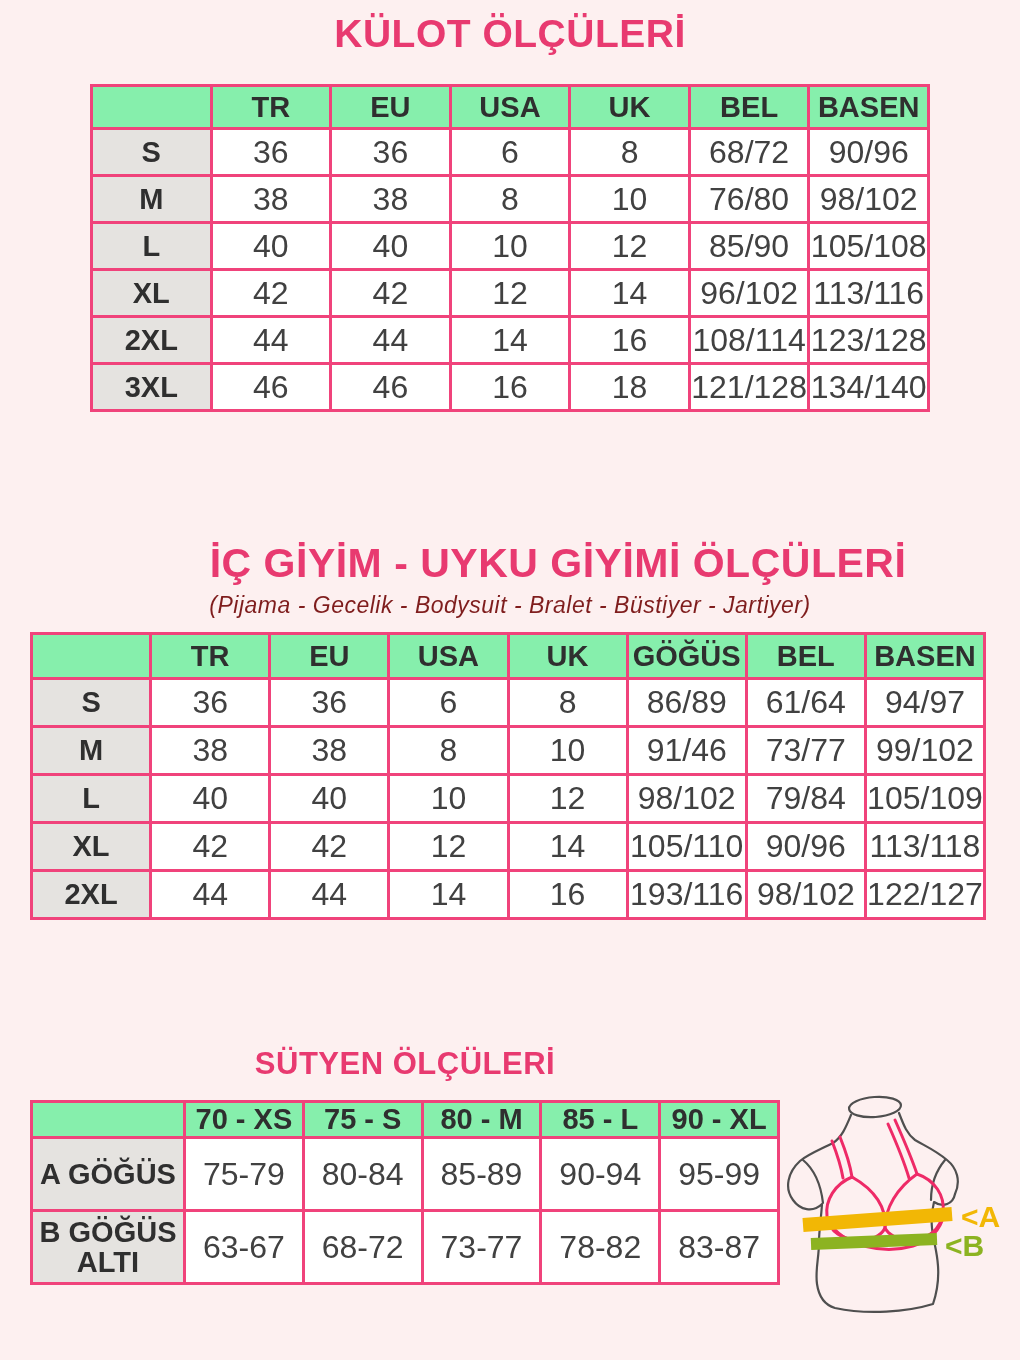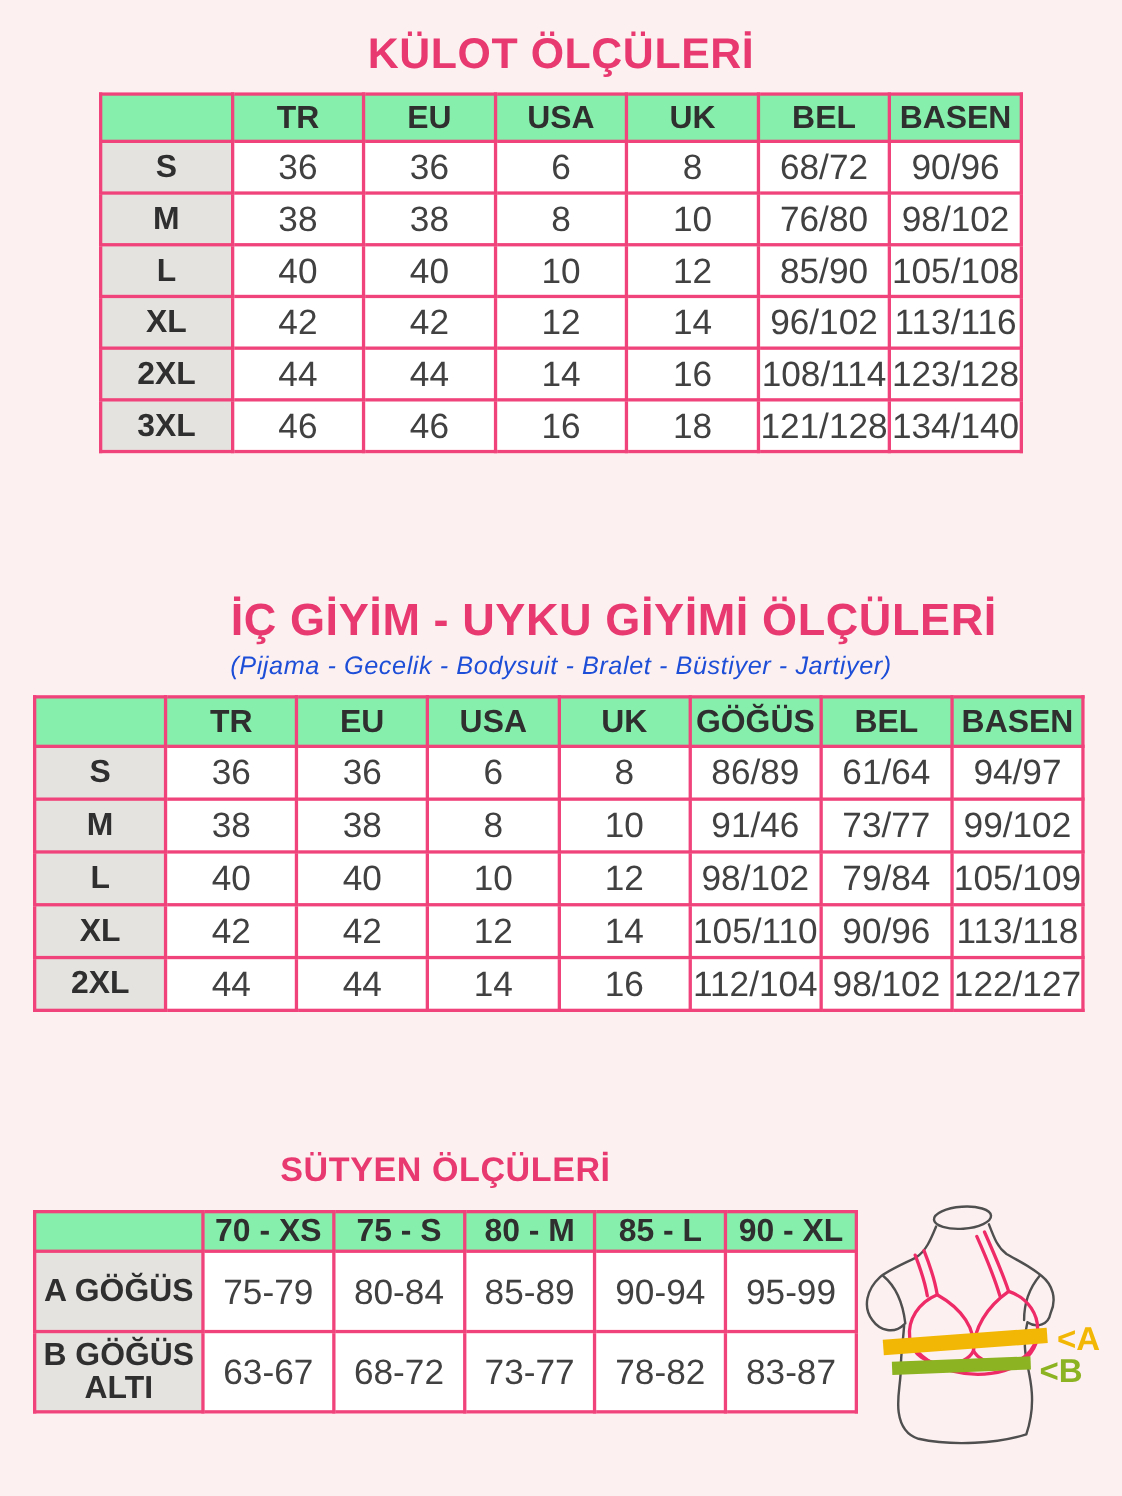--- a/index.html
+++ b/index.html
@@ -16,26 +16,26 @@
   }
   .chart-title{
     position:absolute;
     margin:0;
     width:100%;
     text-align:center;
     color:#e83a70;
     font-weight:bold;
     letter-spacing:.5px;
   }
-  #title-kulot{top:28px;left:0;font-size:39px;}
+  #title-kulot{top:12px;left:0;font-size:39px;}
   #title-icgiyim{top:540px;left:0;font-size:41px;padding-left:48px;}
   #subtitle-icgiyim{
     position:absolute;top:592px;left:0;width:100%;
     margin:0;text-align:center;
-    font-style:italic;color:#1d4ed8;font-size:23px;font-weight:normal;
+    font-style:italic;color:#7f1d1d;font-size:23px;font-weight:normal;
     letter-spacing:.5px;
   }
   #title-sutyen{top:1046px;left:0;width:810px;font-size:31px;}
 
   table{
     position:absolute;
     border-collapse:collapse;
     table-layout:fixed;
     background:#fff;
   }
@@ -222,21 +222,21 @@
           <td>105/110</td>
           <td>90/96</td>
           <td>113/118</td>
         </tr>
         <tr>
           <th>2XL</th>
           <td>44</td>
           <td>44</td>
           <td>14</td>
           <td>16</td>
-          <td>112/104</td>
+          <td>193/116</td>
           <td>98/102</td>
           <td>122/127</td>
         </tr>
       </tbody>
     </table>
 
   <h1 class="chart-title" id="title-sutyen">SÜTYEN ÖLÇÜLERİ</h1>
 
   <table id="table-sutyen">
       <thead>

